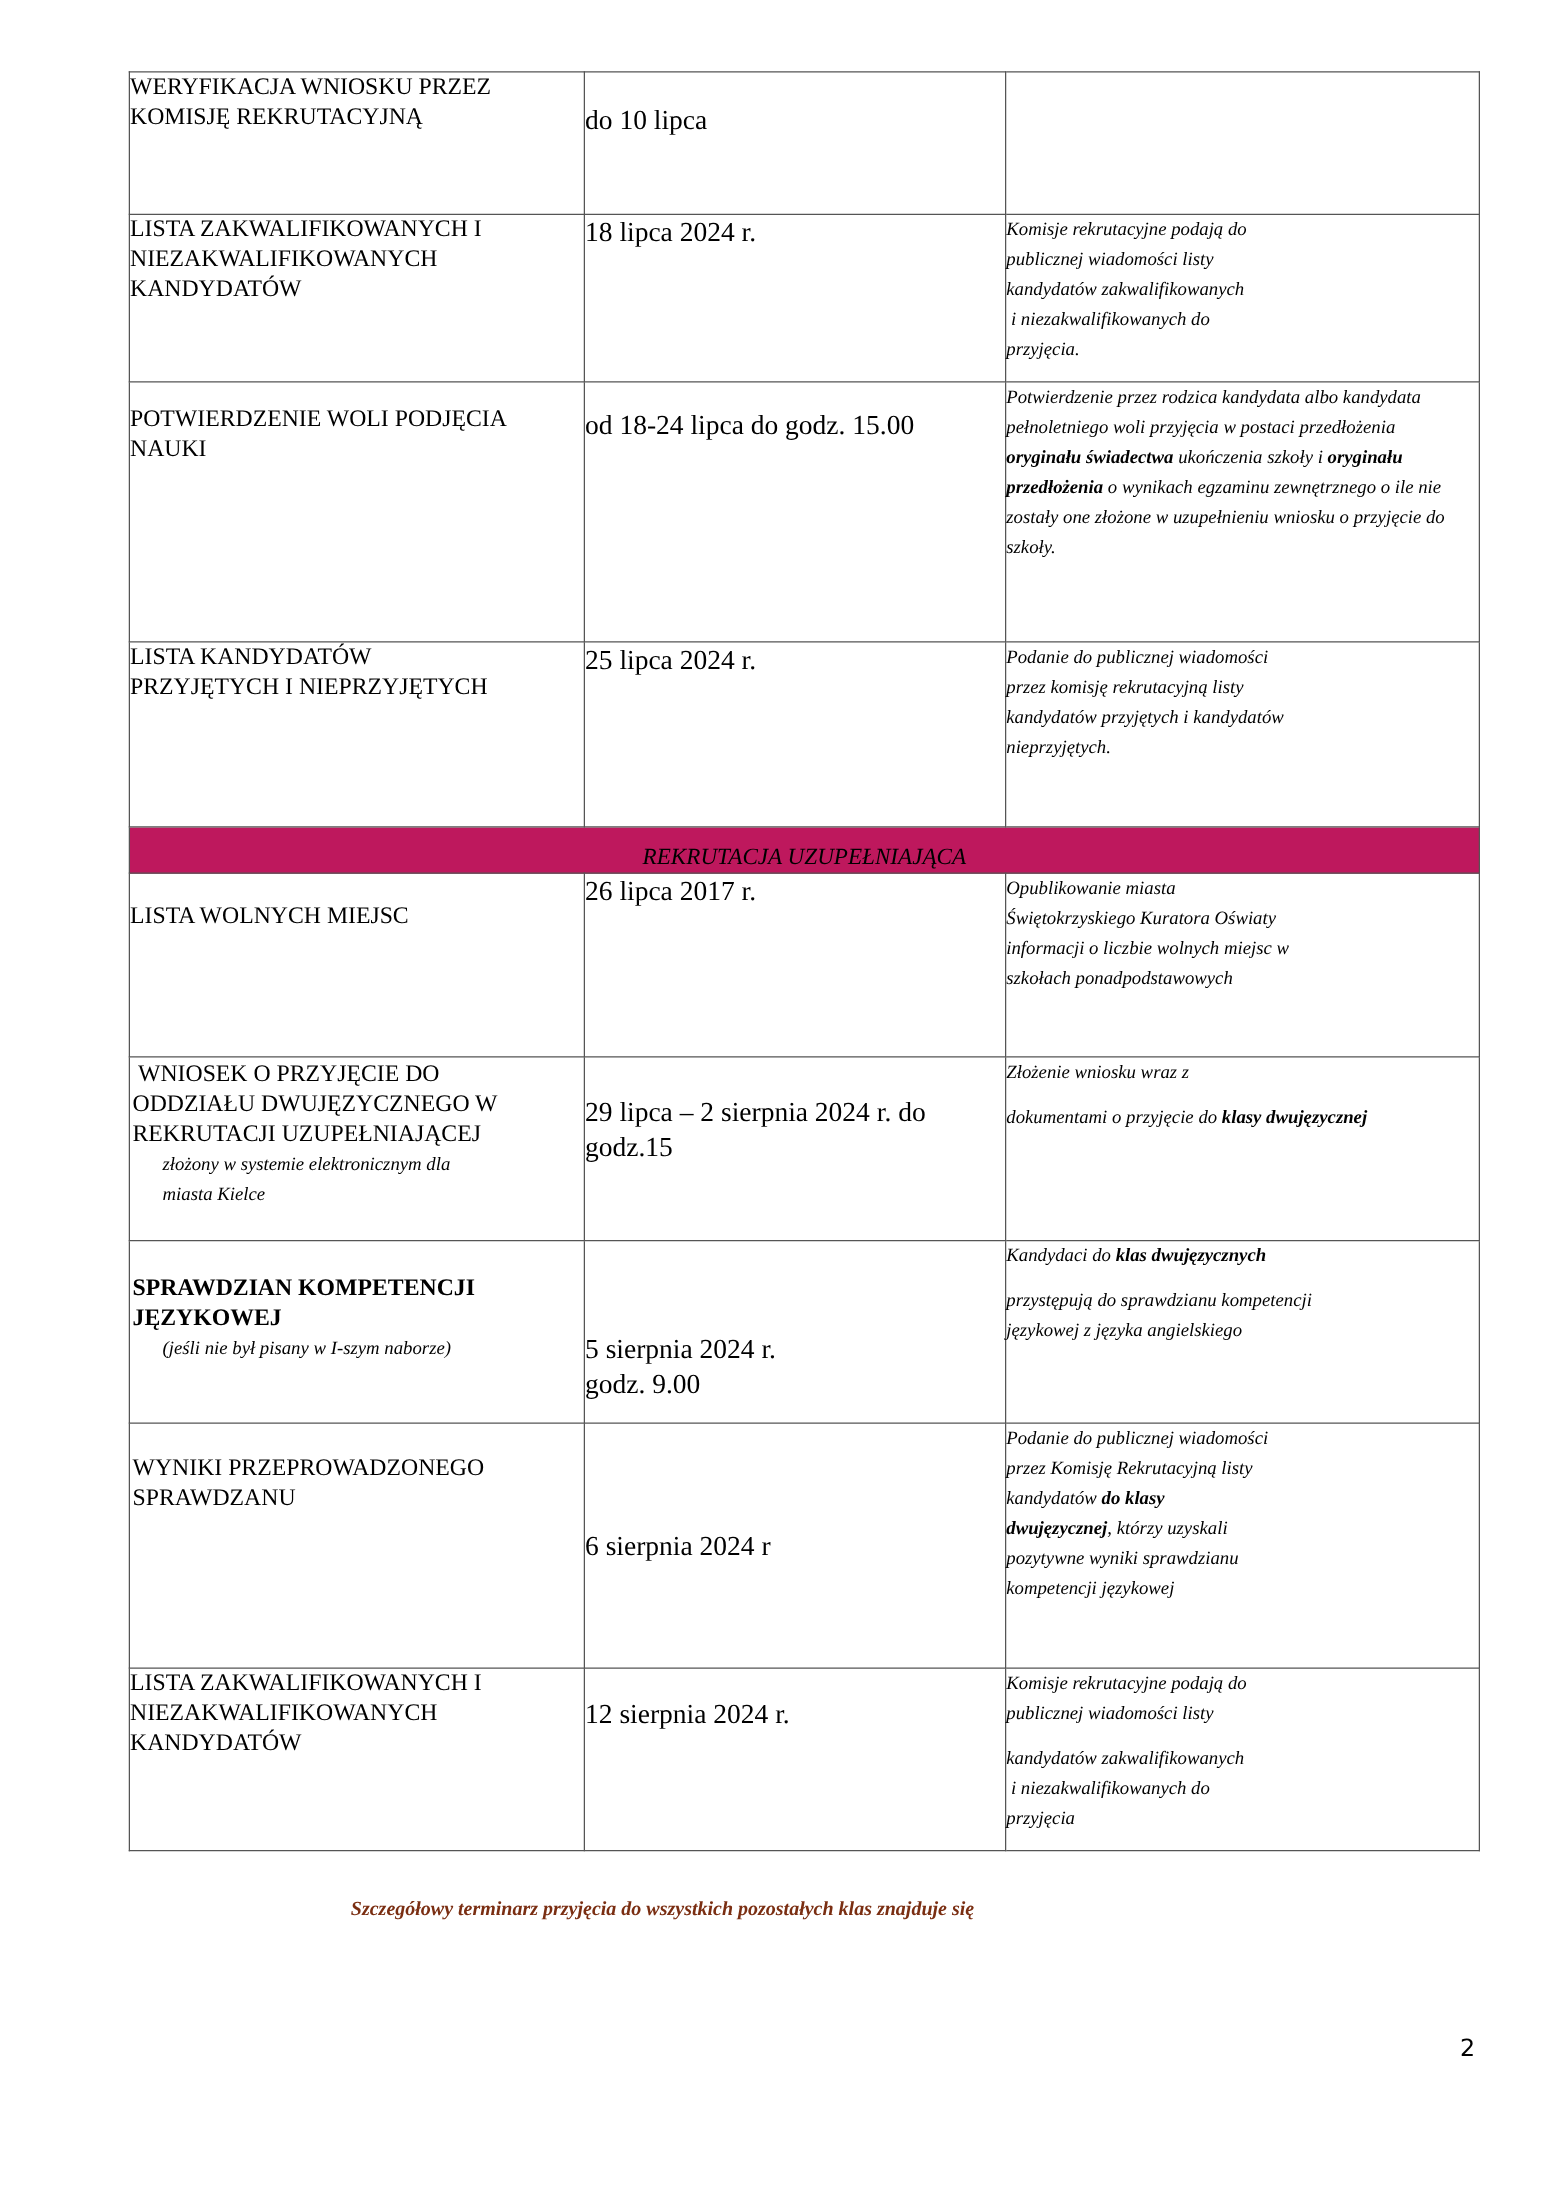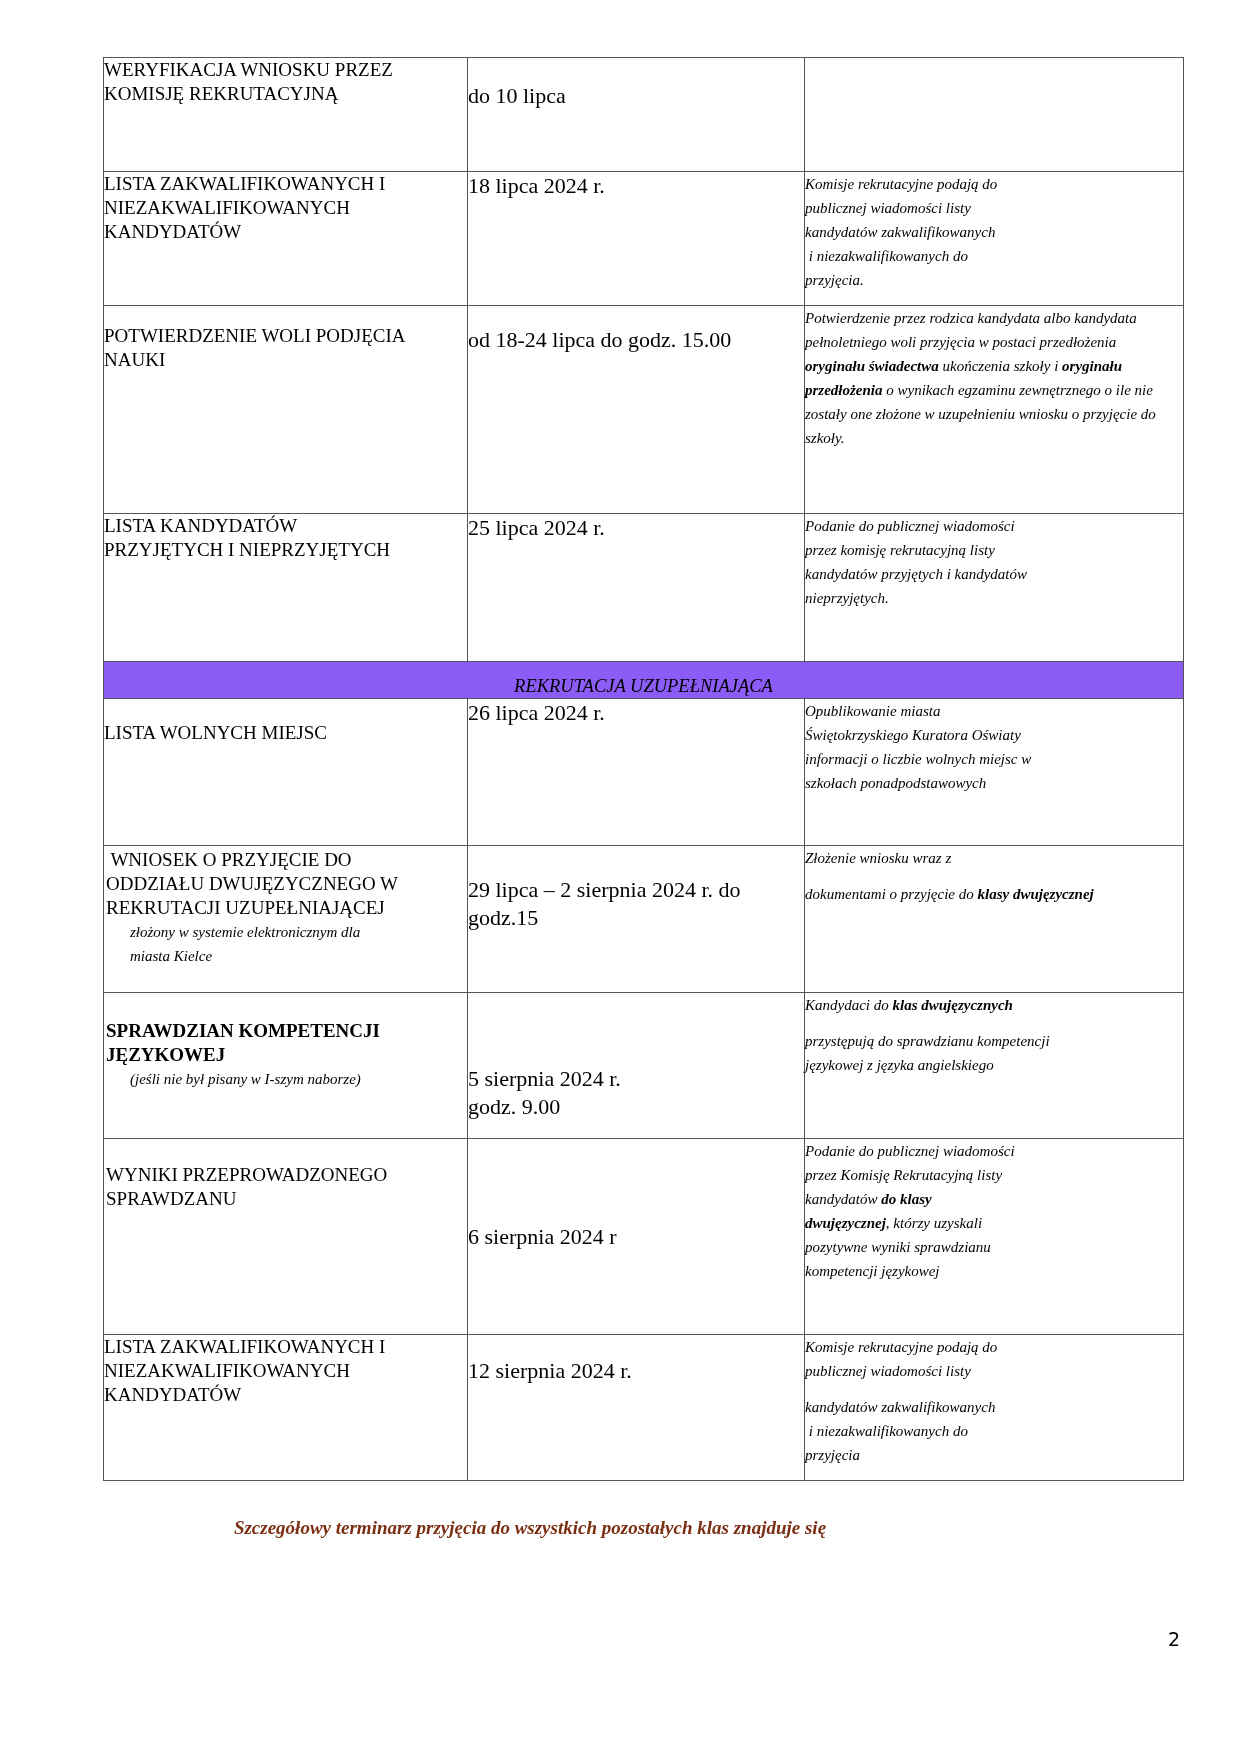--- a/index.html
+++ b/index.html
@@ -10,24 +10,24 @@
   table.sched td { border: 1.5px solid #555; vertical-align: top; padding: 0; }
   col.c1 { width: 364px; } col.c2 { width: 337px; } col.c3 { width: 379px; }
   .name { font-size: 19px; line-height: 24px; padding: 24px 8px 0 12px; text-transform: none; }
   .name.tight { padding-left: 2px; }
   .name .sub { font-style: italic; font-size: 15px; margin-left: 24px; }
   .date { font-size: 22px; line-height: 28px; text-align: left; padding-top: 26px; }
   .date.bold-first .l1 { font-weight: normal; margin-top: 48px; }
   .desc { font-style: italic; font-size: 15px; line-height: 24px; padding: 14px 6px 0 11px; }
   .desc b { font-weight: bold; }
   .desc .gap { display: block; height: 12px; }
-  tr.section td { background: #8b5cf6; text-align: center; font-style: italic;
+  tr.section td { background: #be185d; text-align: center; font-style: italic;
         font-size: 18.5px; height: 35px; vertical-align: bottom; padding-bottom: 1px; }
   .footer { position: absolute; left: 0; width: 1060px; top: 1512px; text-align: center;
-        color: #7a2e12; font-weight: bold; font-style: italic; font-size: 19px; line-height: 31px; }
+        color: #7a2e12; font-weight: bold; font-style: italic; font-size: 16px; line-height: 31px; }
   .pageno { position: absolute; left: 1168px; top: 1628px; font-family: "DejaVu Sans", sans-serif;
         font-size: 19px; color: #000; }
 </style>
 </head>
 <body>
 
 <table class="sched">
   <colgroup>
       <col class="c1">
       <col class="c2">
@@ -95,21 +95,21 @@
 
     <tr class="section">
       <td colspan="3">REKRUTACJA UZUPEŁNIAJĄCA</td>
     </tr>
 
     <tr style="height:147px">
       <td class="name" style="padding-top:22px">
         <div>LISTA WOLNYCH MIEJSC</div>
       </td>
       <td class="date">
-        <div>26 lipca 2024 r.</div>
+        <div>26 lipca 2017 r.</div>
       </td>
       <td class="desc">
         <div>Opublikowanie miasta</div>
         <div>Świętokrzyskiego Kuratora Oświaty</div>
         <div>informacji o liczbie wolnych miejsc w</div>
         <div>szkołach ponadpodstawowych</div>
       </td>
     </tr>
 
     <tr style="height:147px">

